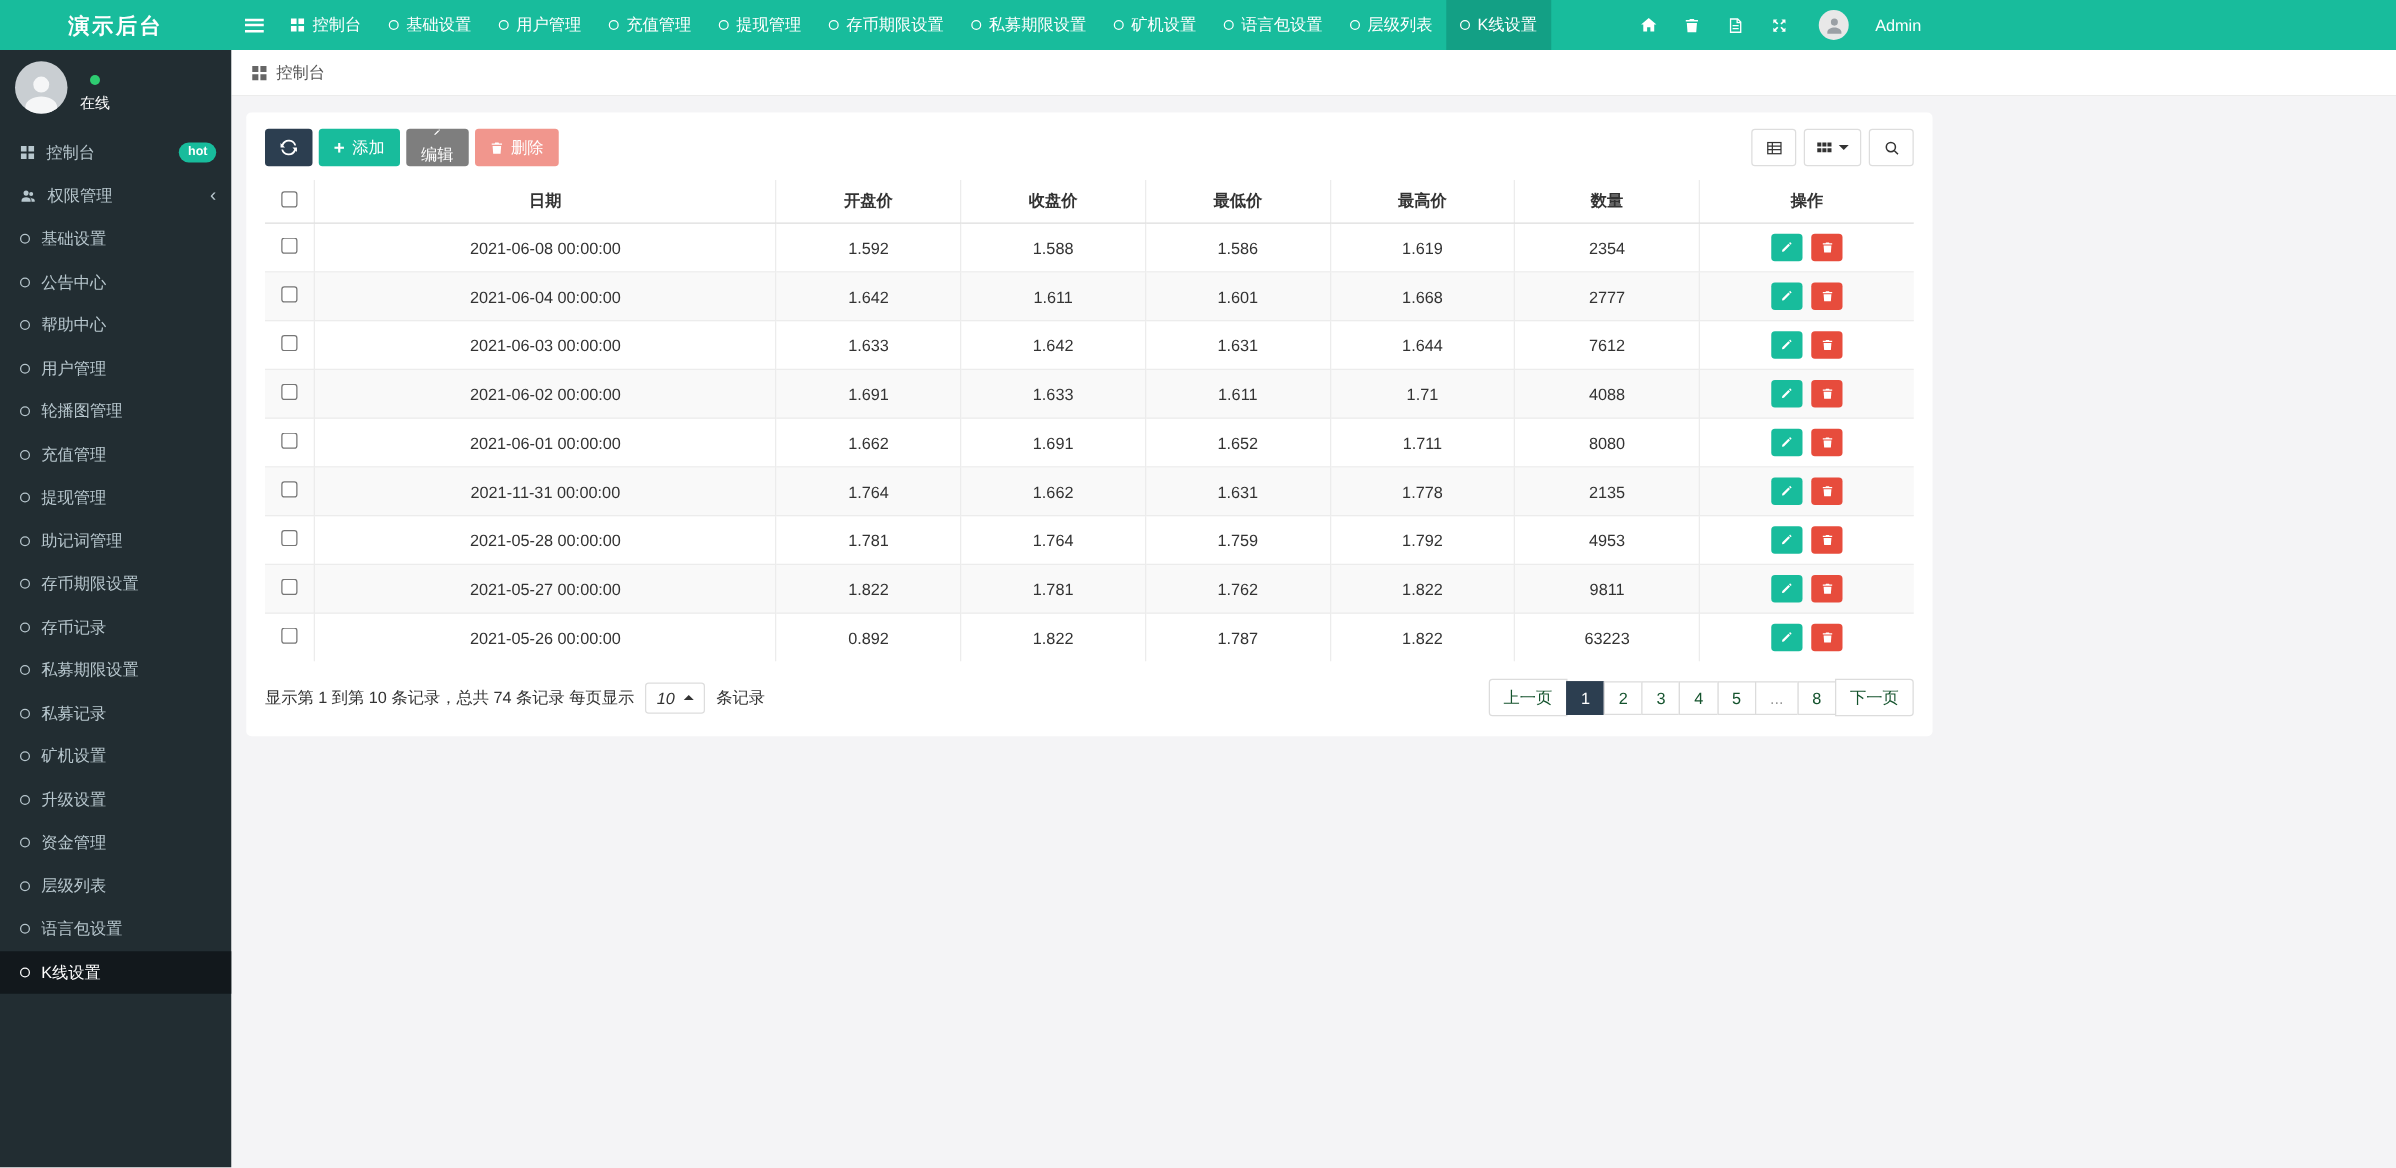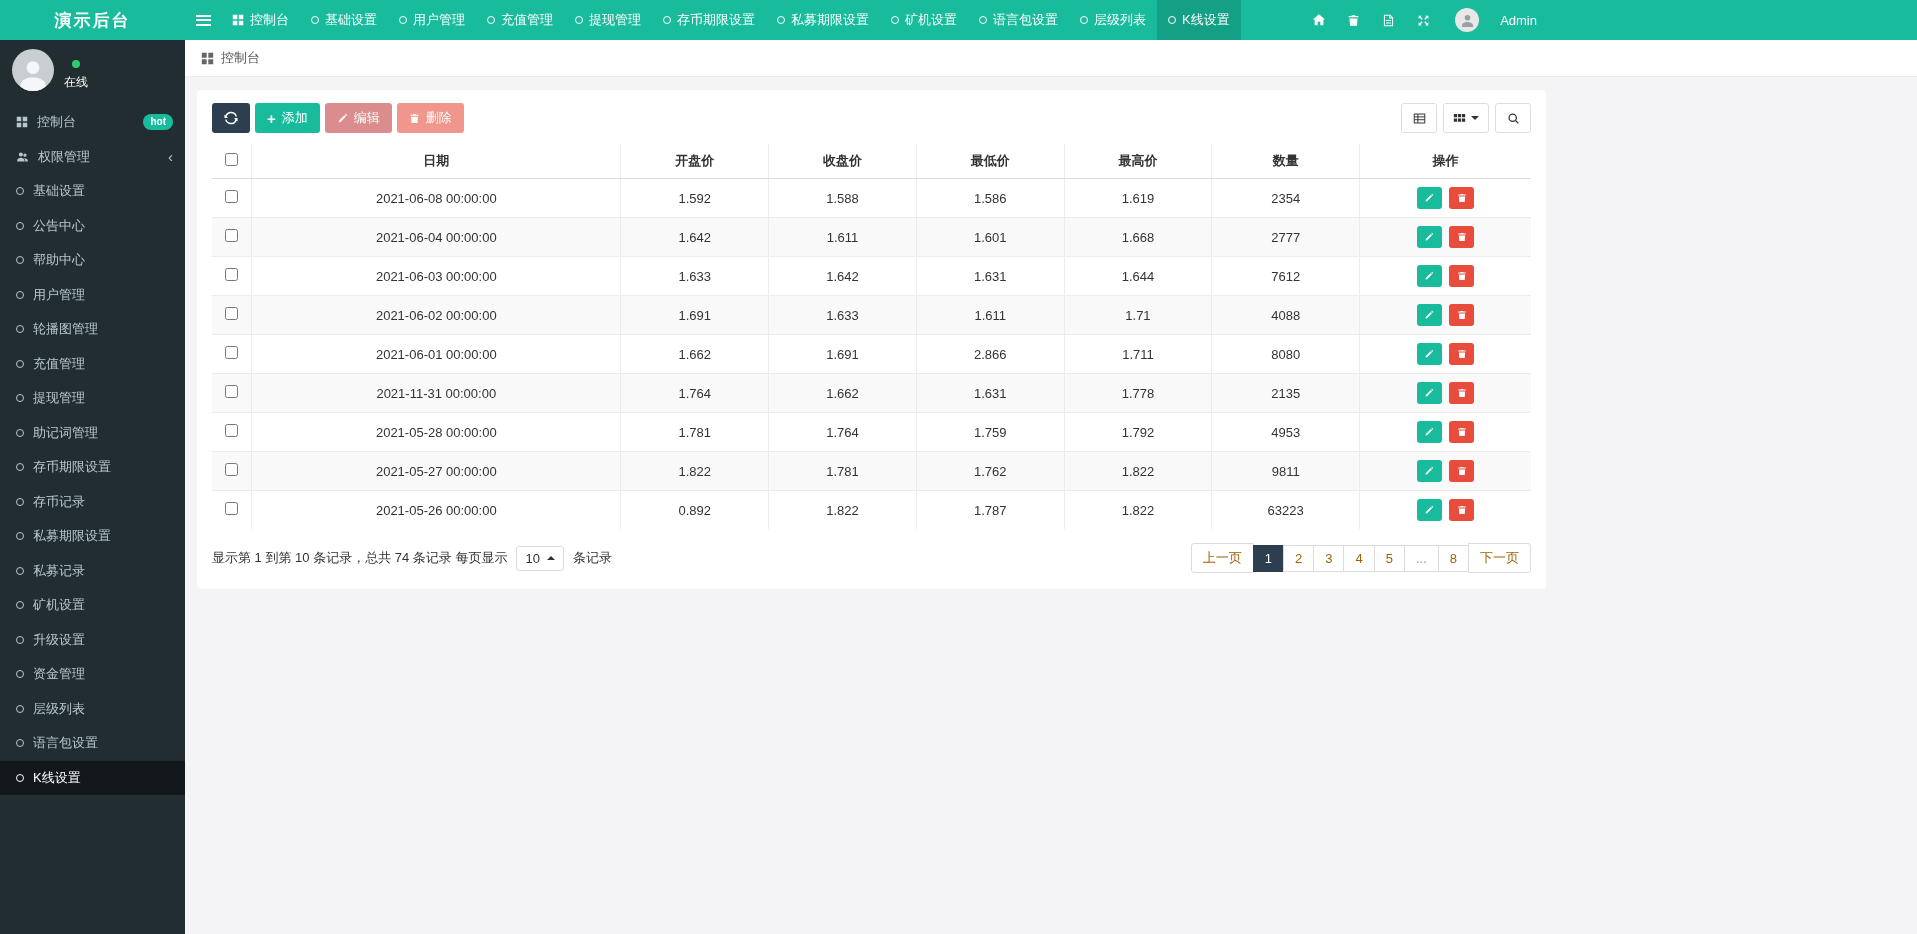--- a/index.html
+++ b/index.html
@@ -77,21 +77,21 @@
   
   .toolbar { display: flex; align-items: center; margin-bottom: 11px; }
   .toolbar-left { display: flex; gap: 5px; }
   .btn {
     height: 30px; border: none; border-radius: 3px; font-size: 13px; color: #fff;
     display: inline-flex; align-items: center; gap: 6px; padding: 0 12px;
     cursor: pointer; font-family: inherit;
   }
   .btn-refresh { background: #2C3E50; width: 38px; justify-content: center; padding: 0; }
   .btn-add { background: #18BC9C; }
-  .btn-edit { background: #b91c1c; opacity: .5; cursor: not-allowed; }
+  .btn-edit { background: #000000; opacity: .5; cursor: not-allowed; flex-direction: column; }
   .btn-del { background: #E74C3C; opacity: .58; cursor: not-allowed; }
   .plus { font-weight: bold; font-size: 15px; line-height: 1; }
   .toolbar-right { margin-left: auto; display: flex; gap: 6px; }
   .btn-light {
     height: 30px; min-width: 36px; background: #fff; border: 1px solid #ddd; border-radius: 3px;
     color: #333; display: inline-flex; align-items: center; justify-content: center; gap: 5px;
     padding: 0 9px; cursor: pointer;
   }
   .caret-down { width: 0; height: 0; border-left: 4px solid transparent; border-right: 4px solid transparent; border-top: 4px solid #333; display: inline-block; }
   .caret-up { width: 0; height: 0; border-left: 4px solid transparent; border-right: 4px solid transparent; border-bottom: 4px solid #333; display: inline-block; }
@@ -107,26 +107,26 @@
     display: inline-flex; align-items: center; justify-content: center; margin: 0 2px; cursor: pointer;
   }
   .mini-edit { background: #18BC9C; }
   .mini-del { background: #E74C3C; }
 
   
   .table-footer { display: flex; align-items: center; justify-content: space-between; margin-top: 14px; }
   .page-info { display: flex; align-items: center; gap: 4px; color: #333; }
   .page-size {
     border: 1px solid #ddd; border-radius: 3px; background: #fff; padding: 4px 8px;
-    display: inline-flex; align-items: center; gap: 7px; margin: 0 5px; cursor: pointer;
+    display: inline-flex; align-items: center; gap: 7px; margin: 0 5px; cursor: pointer; font-style: italic;
   }
   .pg { display: flex; align-items: center; }
   .pg-host { display: contents; }
   .pg a {
-    border: 1px solid #dcdcdc; background: #fff; color: #a16207; padding: 5px 11px;
+    border: 1px solid #dcdcdc; background: #fff; color: #14532d; padding: 5px 11px;
     margin-left: -1px; cursor: pointer; text-decoration: none; min-width: 30px; text-align: center;
   }
   .pg > a:first-child { border-radius: 3px 0 0 3px; margin-left: 0; }
   .pg > a:last-child { border-radius: 0 3px 3px 0; }
   .pg a.active { background: #2C3E50; border-color: #2C3E50; color: #fff; }
   .pg a.ellipsis { color: #999; cursor: default; }
 </style>
 </head>
 <body>
 
@@ -589,21 +589,21 @@
                   </svg>
                 </button>
               </td>
             </tr>
 
             <tr>
               <td><input type="checkbox" style=""></td>
               <td>2021-06-01 00:00:00</td>
               <td>1.662</td>
               <td>1.691</td>
-              <td>2.866</td>
+              <td>1.652</td>
               <td>1.711</td>
               <td>8080</td>
               <td>
                 <button class="mini-btn mini-edit">
                   <svg width="10" height="10" viewBox="0 0 16 16" fill="currentColor">
                     <path d="M12.9 1.1l2 2-1.3 1.3-2-2zM10.8 3.2l2 2L5 13l-2.5.5L3 11z"></path>
                   </svg>
                 </button>
                 <button class="mini-btn mini-del">
                   <svg width="10" height="10" viewBox="0 0 16 16" fill="currentColor">

